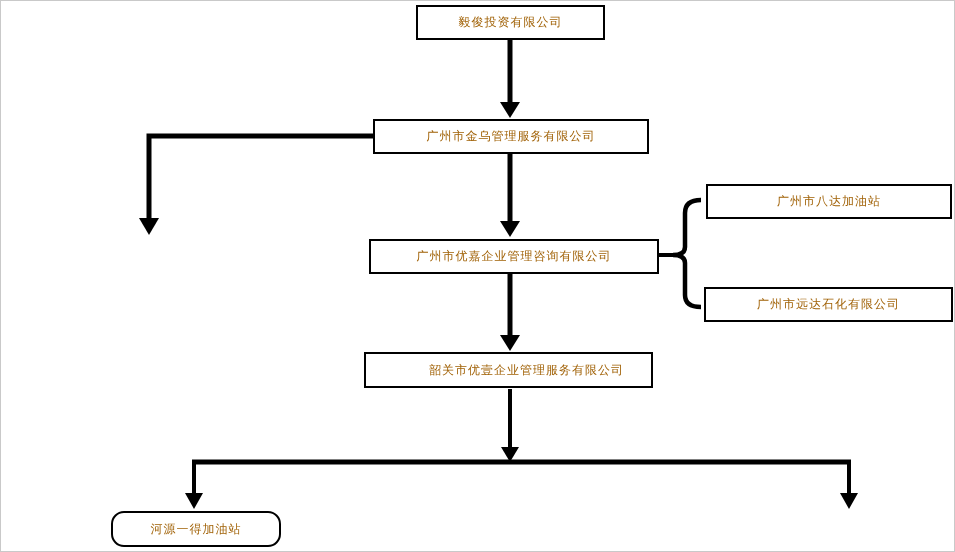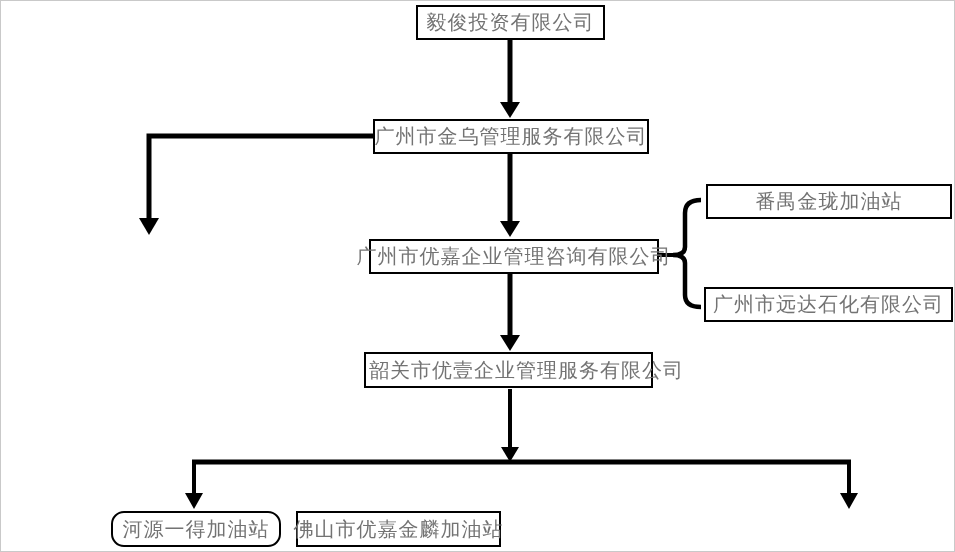--- a/index.html
+++ b/index.html
@@ -12,21 +12,21 @@
     font-family:"Liberation Serif","DejaVu Serif",serif;
     overflow:hidden;
   }
   .wires{position:absolute;left:0;top:0;width:955px;height:552px;}
   .node{
     position:absolute;
     box-sizing:border-box;
     border:2px solid #000000;
     background:#ffffff;
     display:flex;align-items:center;justify-content:center;
-    font-size:20px;color:#737373;
+    font-size:12px;color:#a16207;
     letter-spacing:1px;
     white-space:nowrap;
     text-align:center;
   }
   
   .n-root      {left:415px;top:4px;  width:189px;height:35px;}
   .n-jinwu     {left:372px;top:118px;width:276px;height:35px;justify-content:center;}
   .n-yuanda    {left:2px;  top:236px;width:295px;height:35px;}
   .n-youjia    {left:368px;top:238px;width:290px;height:35px;}
   .n-bada      {left:705px;top:183px;width:246px;height:35px;}
@@ -83,34 +83,31 @@
   <div class="node n-jinwu">
     <span>广州市金乌管理服务有限公司</span>
   </div>
 
 
   <div class="node n-youjia">
     <span>广州市优嘉企业管理咨询有限公司</span>
   </div>
 
   <div class="node n-bada">
-    <span>番禺金珑加油站</span>
+    <span>广州市八达加油站</span>
   </div>
 
   <div class="node n-wusha">
     <span>广州市远达石化有限公司</span>
   </div>
 
   <div class="node n-youyi">
     <span>韶关市优壹企业管理服务有限公司</span>
   </div>
 
   <div class="node n-heyuan">
     <span>河源一得加油站</span>
   </div>
 
-  <div class="node n-jinlin">
-    <span>佛山市优嘉金麟加油站</span>
-  </div>
 
 
 
 </div>
 
 </body></html>

